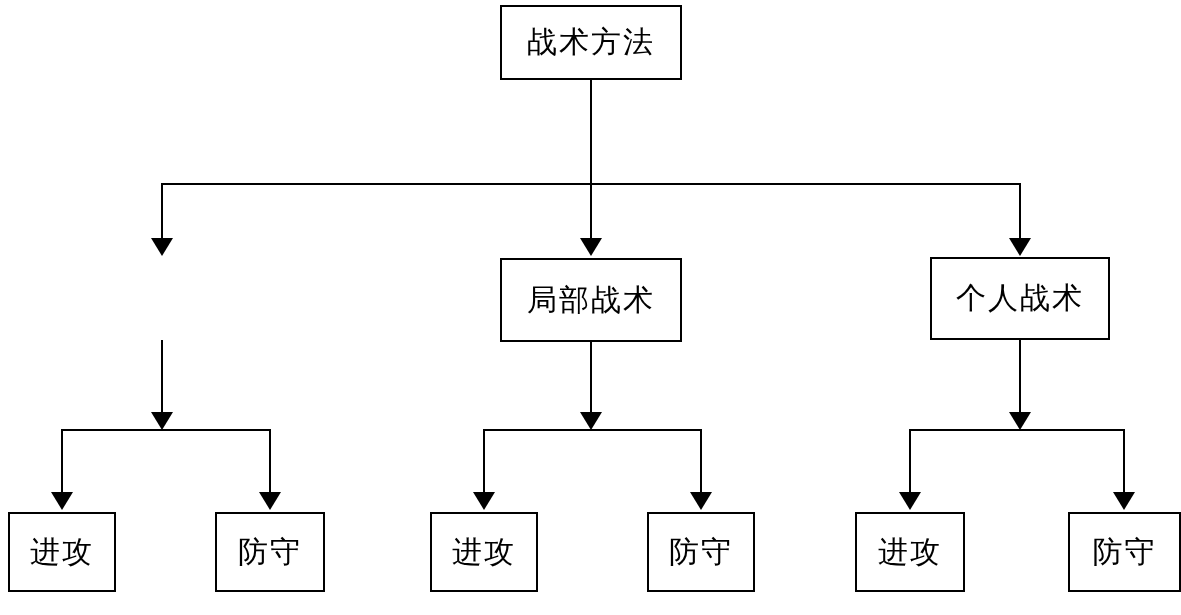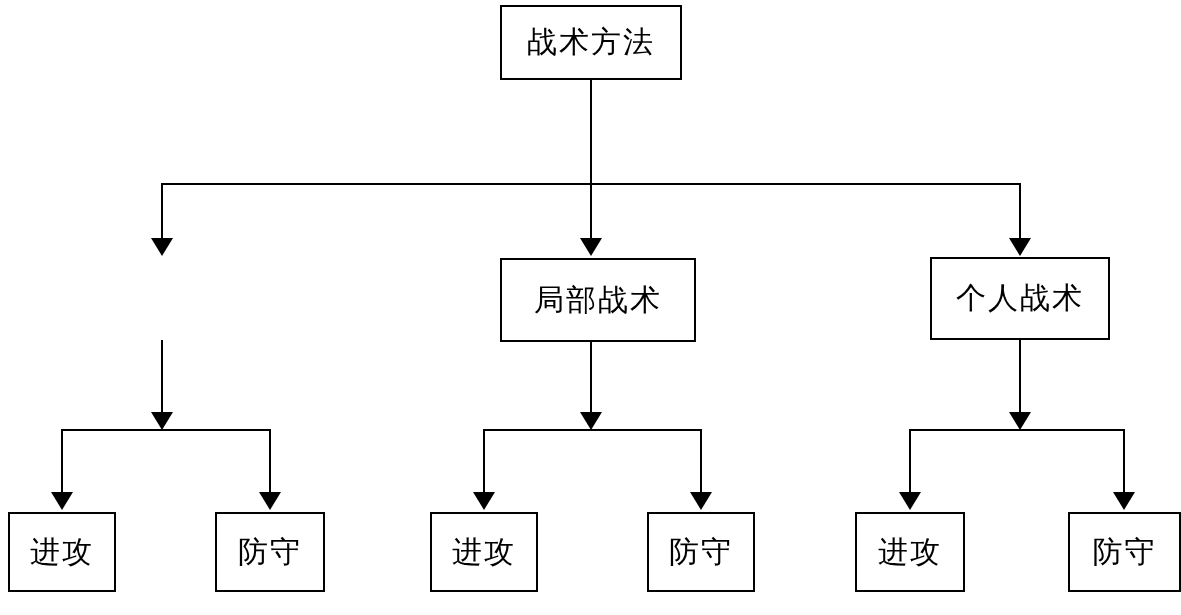--- a/index.html
+++ b/index.html
@@ -60,21 +60,21 @@
 
   <div class="vline" style="left:161px; top:183px; height:56px;"></div>
   <div class="arrow" style="left:151px; top:238px;"></div>
 
   <div class="vline" style="left:590px; top:183px; height:56px;"></div>
   <div class="arrow" style="left:580px; top:238px;"></div>
 
   <div class="vline" style="left:1019px; top:183px; height:56px;"></div>
   <div class="arrow" style="left:1009px; top:238px;"></div>
 
-  <div class="node" style="left:500px; top:258px; width:196px; height:84px;">局部战术</div>
+  <div class="node" style="left:500px; top:258px; width:182px; height:84px;">局部战术</div>
   <div class="node" style="left:930px; top:257px; width:180px; height:83px;">个人战术</div>
 
   <div class="vline" style="left:161px; top:340px; height:74px;"></div>
   <div class="arrow" style="left:151px; top:412px;"></div>
   <div class="hline" style="left:61px; top:429px; width:210px;"></div>
   <div class="vline" style="left:61px; top:429px; height:64px;"></div>
   <div class="arrow" style="left:51px; top:492px;"></div>
   <div class="vline" style="left:269px; top:429px; height:64px;"></div>
   <div class="arrow" style="left:259px; top:492px;"></div>
 

